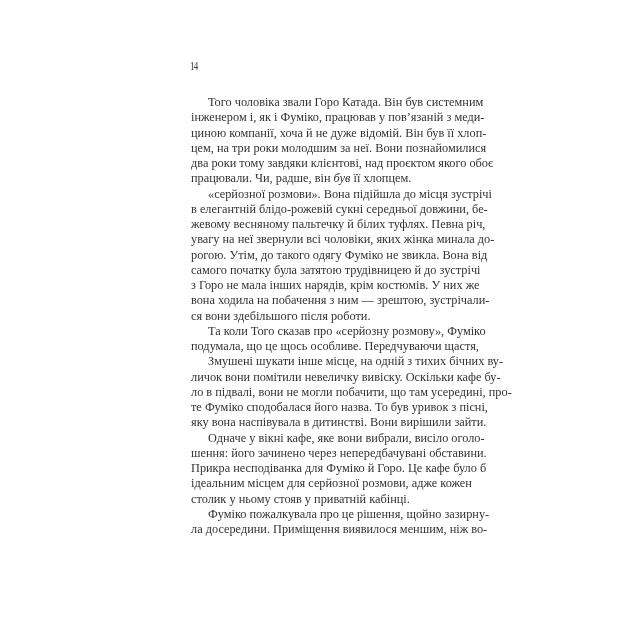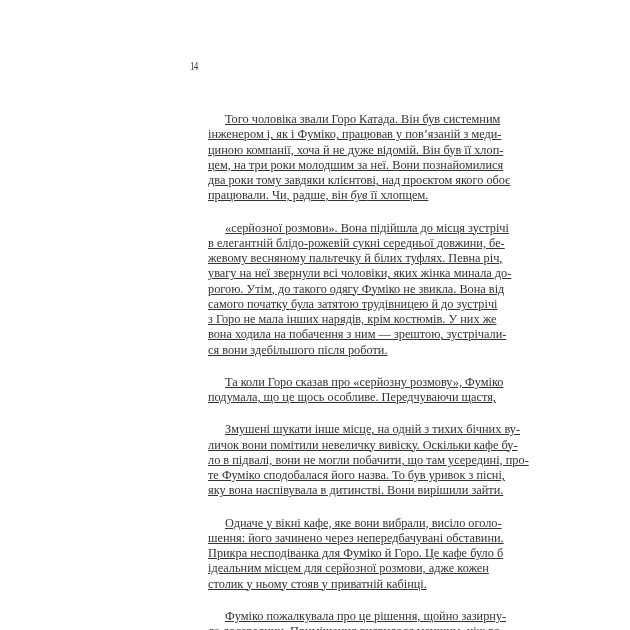--- a/index.html
+++ b/index.html
@@ -8,21 +8,21 @@
     position: absolute; left: 190px; top: 59px;
     font-family: "Liberation Serif", serif; font-size: 12px;
     color: #3a3a3a; letter-spacing: -1px;
     transform: scaleX(0.75); transform-origin: left top;
   }
   .text-block {
     position: absolute; left: 191px; top: 95px; width: 273px;
     font-family: "Liberation Serif", serif; font-size: 12.3px;
     line-height: 15.25px; color: #333333; text-align: justify;
   }
-  .para { margin: 17px; text-indent: 17px; text-decoration: underline; }
+  .para { margin: 0; text-indent: 17px; }
   .line { display: block; text-align: justify; text-align-last: justify; white-space: nowrap; }
   .line.last { text-align-last: left; }
   .para .line:not(:first-child) { text-indent: 0; }
   em { font-style: italic; }
 </style>
 </head>
 <body>
 
 <div class="page-number">14</div>
 
@@ -43,21 +43,21 @@
     <span class="line">жевому весняному пальтечку й білих туфлях. Певна річ,</span>
     <span class="line">увагу на неї звернули всі чоловіки, яких жінка минала до-</span>
     <span class="line">рогою. Утім, до такого одягу Фуміко не звикла. Вона від</span>
     <span class="line">самого початку була затятою трудівницею й до зустрічі</span>
     <span class="line">з Горо не мала інших нарядів, крім костюмів. У них же</span>
     <span class="line">вона ходила на побачення з ним — зрештою, зустрічали-</span>
     <span class="line last">ся вони здебільшого після роботи.</span>
   </div>
 
   <div class="para">
-    <span class="line" style="text-indent:17px">Та коли Горо сказав про «серйозну розмову», Фуміко</span>
+    <span class="line" style="text-indent:17px">Та коли Того сказав про «серйозну розмову», Фуміко</span>
     <span class="line">подумала, що це щось особливе. Передчуваючи щастя,</span>
   </div>
 
   <div class="para">
     <span class="line" style="text-indent:17px">Змушені шукати інше місце, на одній з тихих бічних ву-</span>
     <span class="line">личок вони помітили невеличку вивіску. Оскільки кафе бу-</span>
     <span class="line">ло в підвалі, вони не могли побачити, що там усередині, про-</span>
     <span class="line">те Фуміко сподобалася його назва. То був уривок з пісні,</span>
     <span class="line">яку вона наспівувала в дитинстві. Вони вирішили зайти.</span>
   </div>

